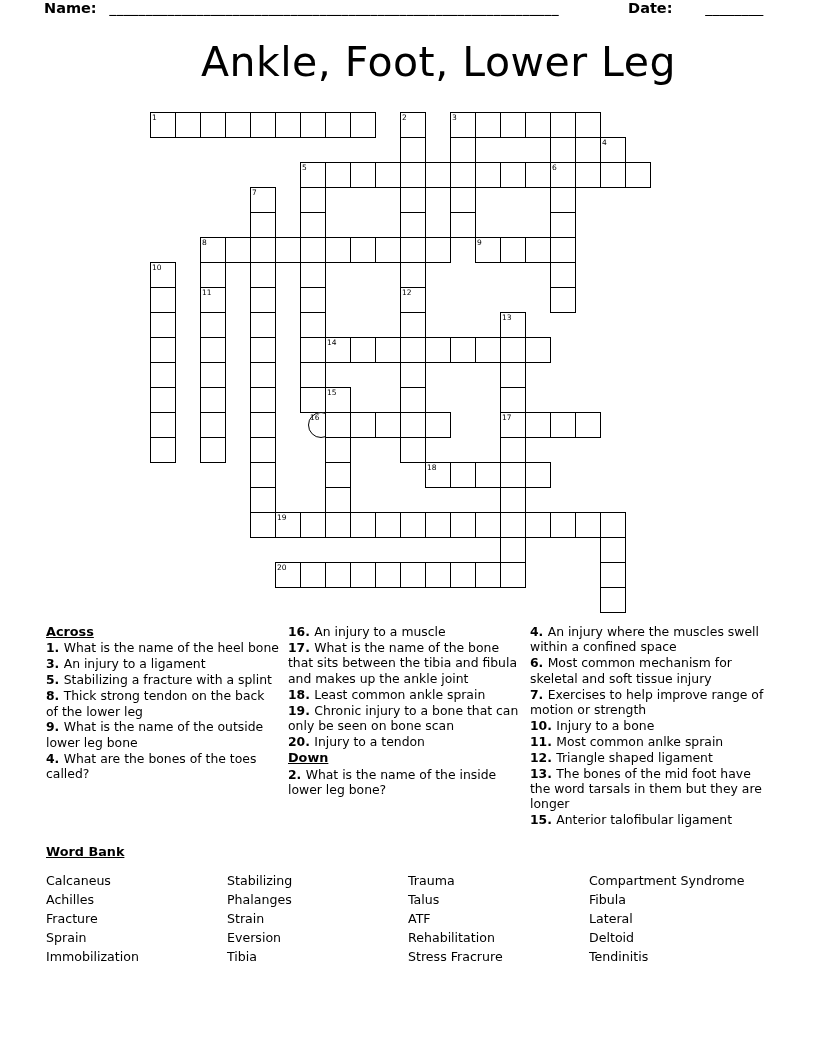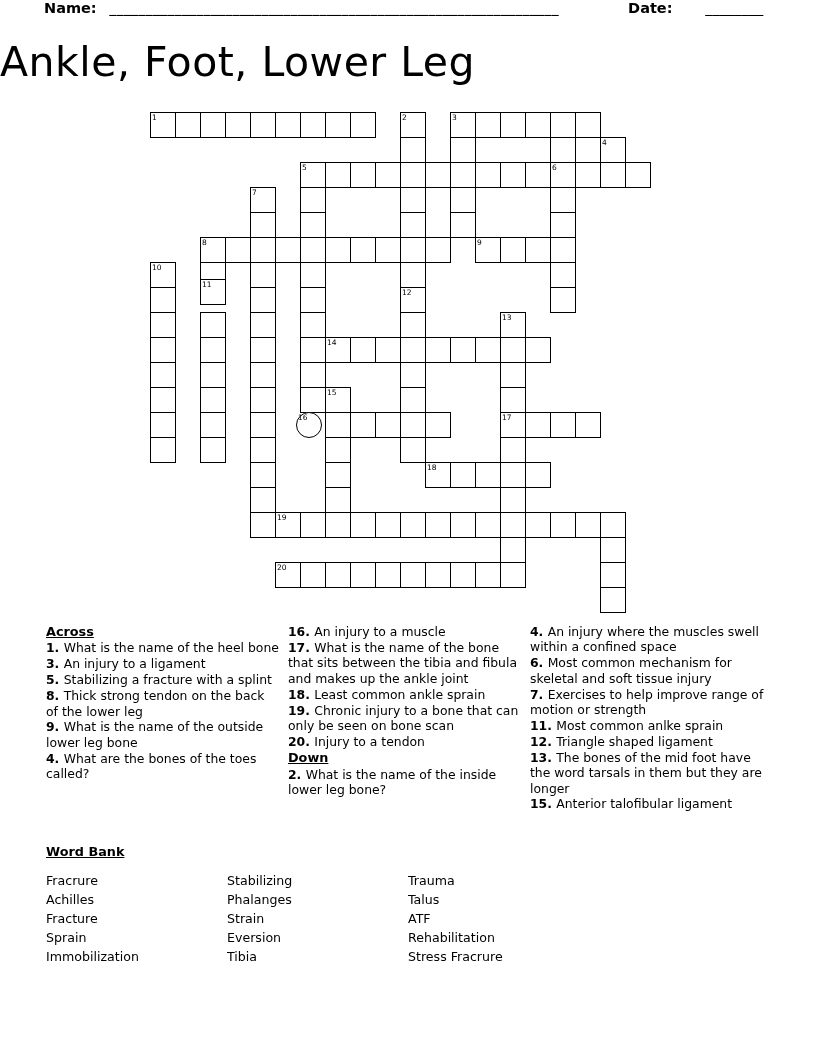--- a/index.html
+++ b/index.html
@@ -41,21 +41,21 @@
   .nd-name-rule { width: 560px; font-weight: bold; }
   .nd-date-rule { width: 74px; margin-left: 20px; }
   .nd-gap { width: 14px; display: inline-block; }
 
   
   .title {
     position: absolute;
     top: 38px;
     left: 0;
     width: 676px;
-    text-align: left;
+    text-align: right;
     font-size: 41px;
     font-weight: 400;
     letter-spacing: 0.5px;
     font-family: "DejaVu Sans", sans-serif;
   }
 
   
   #grid {
     position: absolute;
     left: 0;
@@ -219,21 +219,21 @@
       <div class="cell" style="left: 550px; top: 131px;"></div>
       <div class="cell" style="left: 150px; top: 156px;">
         <span class="num">10</span>
       </div>
       <div class="cell" style="left: 200px; top: 156px;"></div>
       <div class="cell" style="left: 250px; top: 156px;"></div>
       <div class="cell" style="left: 300px; top: 156px;"></div>
       <div class="cell" style="left: 400px; top: 156px;"></div>
       <div class="cell" style="left: 550px; top: 156px;"></div>
       <div class="cell" style="left: 150px; top: 181px;"></div>
-      <div class="cell" style="left: 200px; top: 173px;">
+      <div class="cell" style="left: 200px; top: 181px;">
         <span class="num">11</span>
       </div>
       <div class="cell" style="left: 250px; top: 181px;"></div>
       <div class="cell" style="left: 300px; top: 181px;"></div>
       <div class="cell" style="left: 400px; top: 181px;">
         <span class="num">12</span>
       </div>
       <div class="cell" style="left: 550px; top: 181px;"></div>
       <div class="cell" style="left: 150px; top: 206px;"></div>
       <div class="cell" style="left: 200px; top: 206px;"></div>
@@ -269,21 +269,21 @@
       <div class="cell" style="left: 250px; top: 281px;"></div>
       <div class="cell" style="left: 300px; top: 281px;"></div>
       <div class="cell" style="left: 325px; top: 281px;">
         <span class="num">15</span>
       </div>
       <div class="cell" style="left: 400px; top: 281px;"></div>
       <div class="cell" style="left: 500px; top: 281px;"></div>
       <div class="cell" style="left: 150px; top: 306px;"></div>
       <div class="cell" style="left: 200px; top: 306px;"></div>
       <div class="cell" style="left: 250px; top: 306px;"></div>
-      <div class="cell" style="left: 296px; top: 306px; border-radius: 13px;">
+      <div class="cell" style="left: 308px; top: 306px; border-radius: 13px;">
         <span class="num">16</span>
       </div>
       <div class="cell" style="left: 325px; top: 306px;"></div>
       <div class="cell" style="left: 350px; top: 306px;"></div>
       <div class="cell" style="left: 375px; top: 306px;"></div>
       <div class="cell" style="left: 400px; top: 306px;"></div>
       <div class="cell" style="left: 425px; top: 306px;"></div>
       <div class="cell" style="left: 500px; top: 306px;">
         <span class="num">17</span>
       </div>
@@ -359,47 +359,55 @@
         <div class="clue"><b>18. </b><span>Least common ankle sprain</span></div>
         <div class="clue"><b>19. </b><span>Chronic injury to a bone that can only be seen on bone scan</span></div>
         <div class="clue"><b>20. </b><span>Injury to a tendon</span></div>
         <div class="sec-head" style="margin-top: 1px;">Down</div>
         <div class="clue"><b>2. </b><span>What is the name of the inside lower leg bone?</span></div>
       </div>
       <div class="clue-col c3">
         <div class="clue"><b>4. </b><span>An injury where the muscles swell within a confined space</span></div>
         <div class="clue"><b>6. </b><span>Most common mechanism for skeletal and soft tissue injury</span></div>
         <div class="clue"><b>7. </b><span>Exercises to help improve range of motion or strength</span></div>
+        <div class="clue"><b>10. </b><span>Injury to a bone</span></div>
         <div class="clue"><b>11. </b><span>Most common anlke sprain</span></div>
         <div class="clue"><b>12. </b><span>Triangle shaped ligament</span></div>
         <div class="clue"><b>13. </b><span>The bones of the mid foot have the word tarsals in them but they are longer</span></div>
         <div class="clue"><b>15. </b><span>Anterior talofibular ligament</span></div>
       </div>
     </div>
 
   <div class="wordbank">
     <div class="wb-head">Word Bank</div>
     <div class="wb-grid" id="wb-grid">
         <div class="wb-col">
-          <div class="wb-item">Fracrure</div>
+          <div class="wb-item">Calcaneus</div>
           <div class="wb-item">Achilles</div>
           <div class="wb-item">Fracture</div>
           <div class="wb-item">Sprain</div>
           <div class="wb-item">Immobilization</div>
         </div>
         <div class="wb-col">
           <div class="wb-item">Stabilizing</div>
           <div class="wb-item">Phalanges</div>
           <div class="wb-item">Strain</div>
           <div class="wb-item">Eversion</div>
           <div class="wb-item">Tibia</div>
         </div>
         <div class="wb-col">
           <div class="wb-item">Trauma</div>
           <div class="wb-item">Talus</div>
           <div class="wb-item">ATF</div>
           <div class="wb-item">Rehabilitation</div>
           <div class="wb-item">Stress Fracrure</div>
         </div>
+        <div class="wb-col">
+          <div class="wb-item">Compartment Syndrome</div>
+          <div class="wb-item">Fibula</div>
+          <div class="wb-item">Lateral</div>
+          <div class="wb-item">Deltoid</div>
+          <div class="wb-item">Tendinitis</div>
+        </div>
       </div>
   </div>
 
 </div>
 
 </body></html>

